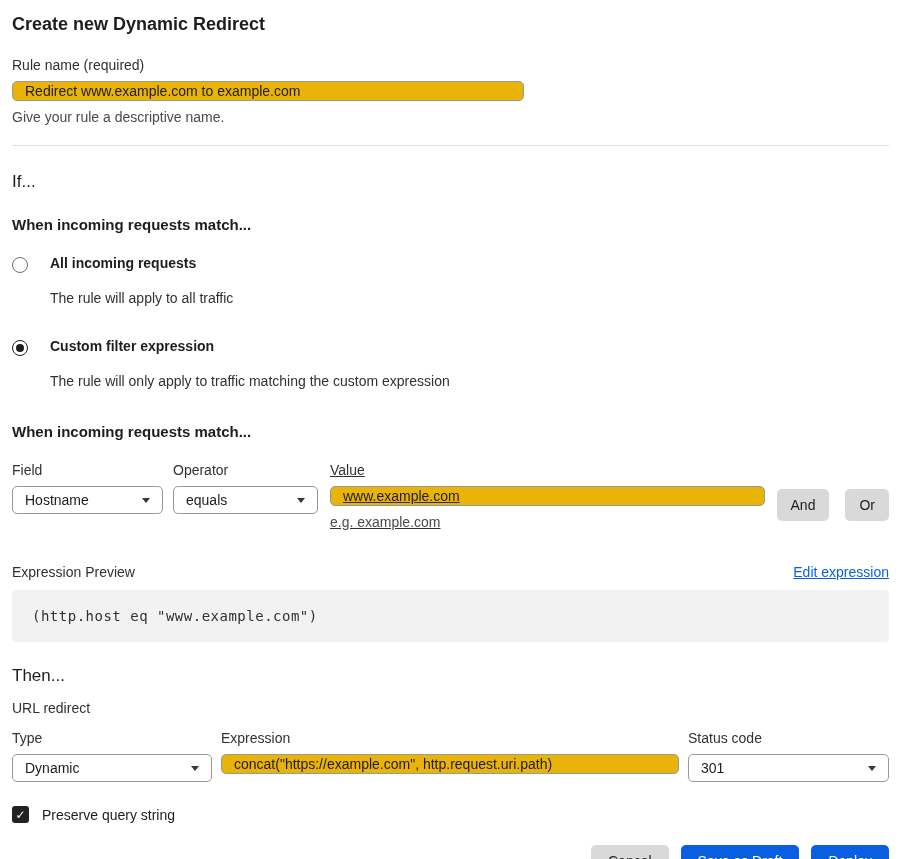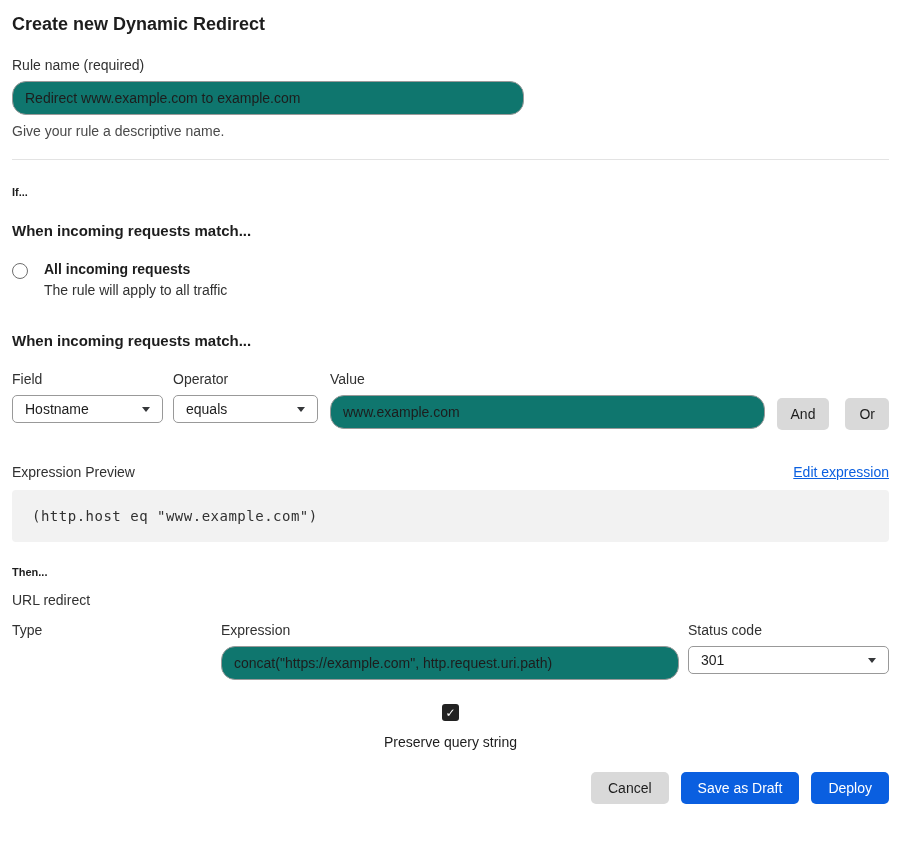--- a/index.html
+++ b/index.html
@@ -31,57 +31,57 @@
     color:var(--heading);
     margin:4px 0 22px;
   }
   .field-label{
     display:block;
     font-size:14px;
     color:var(--text);
     margin-bottom:8px;
   }
   .text-input{
-    height:34px;
+    height:20px;
     border:1px solid var(--border);
-    border-radius:14px;
+    border-radius:5px;
     padding:0 12px;
     font-family:inherit;
     font-size:14px;
     color:var(--heading);
-    background:#0f766e;
+    background:#eab308;
     outline:none;
     width:100%;
   }
   .rule-name-input{width:512px;display:block;}
   .help-text{
     margin-top:8px;
     font-size:14px;
     color:var(--muted);
   }
   hr.divider{
     border:none;
     border-top:1px solid var(--divider);
     margin:20px 0 0;
   }
   h2.section-heading{
-    font-size:11px;
-    font-weight:700;
+    font-size:17px;
+    font-weight:400;
     color:var(--heading);
     margin-top:26px;
   }
   h3.sub-heading{
     font-size:15px;
     font-weight:700;
     color:var(--heading);
     margin-top:24px;
   }
   .radio-row{
     display:flex;
-    gap:16px;
+    gap:22px;
     margin-top:22px;
     cursor:pointer;
   }
   .radio-row + .radio-row{margin-top:32px;}
   .radio{
     width:16px;height:16px;
     border-radius:50%;
     border:1px solid #6e6e6e;
     background:#fff;
     flex:none;
@@ -97,31 +97,31 @@
     background:var(--heading);
   }
   .radio-label{
     font-size:14px;
     font-weight:700;
     color:var(--heading);
   }
   .radio-desc{
     font-size:14px;
     color:var(--text);
-    margin-top:5px;
+    margin-top:19px;
   }
   .filter-row{
     display:flex;
     align-items:flex-start;
     margin-top:22px;
   }
   .col{display:flex;flex-direction:column;}
   .col-field{width:151px;margin-right:10px;}
   .col-operator{width:145px;margin-right:12px;}
-  .col-value{flex:1;margin-right:12px;}
+  .col-value{flex:1;margin-right:12px;text-decoration:underline;}
   .select{
     height:28px;
     border:1px solid var(--border);
     border-radius:5px;
     background:#fff;
     display:flex;
     align-items:center;
     justify-content:space-between;
     padding:0 12px;
     font-size:14px;
@@ -196,21 +196,20 @@
   }
   .col-type{width:200px;margin-right:9px;}
   .col-expr{flex:1;margin-right:9px;}
   .col-status{width:201px;}
   .checkbox-row{
     display:flex;
     align-items:center;
     gap:13px;
     margin-top:24px;
     cursor:pointer;
-    flex-direction:column;
   }
   .checkbox{
     width:17px;height:17px;
     border-radius:3px;
     background:#222;
     display:flex;
     align-items:center;
     justify-content:center;
     flex:none;
   }
@@ -249,20 +248,27 @@
   <h3 class="sub-heading">When incoming requests match...</h3>
 
   <div class="radio-row">
     <span class="radio"></span>
     <div class="radio-text">
       <div class="radio-label">All incoming requests</div>
       <div class="radio-desc">The rule will apply to all traffic</div>
     </div>
   </div>
 
+  <div class="radio-row">
+    <span class="radio checked"></span>
+    <div class="radio-text">
+      <div class="radio-label">Custom filter expression</div>
+      <div class="radio-desc">The rule will only apply to traffic matching the custom expression</div>
+    </div>
+  </div>
 
   <h3 class="sub-heading" style="margin-top:34px;">When incoming requests match...</h3>
 
   <div class="filter-row">
     <div class="col col-field">
       <label class="field-label">Field</label>
       <div class="select">
         <span>Hostname</span>
         <span class="chevron"></span>
       </div>
@@ -270,20 +276,21 @@
     <div class="col col-operator">
       <label class="field-label">Operator</label>
       <div class="select">
         <span>equals</span>
         <span class="chevron"></span>
       </div>
     </div>
     <div class="col col-value">
       <label class="field-label">Value</label>
       <input class="text-input" type="text" value="www.example.com" style="">
+      <div class="help-text">e.g. example.com</div>
     </div>
     <div class="andor">
       <button class="btn btn-gray">And</button>
       <button class="btn btn-gray">Or</button>
     </div>
   </div>
 
   <div class="preview-header">
     <span class="preview-label">Expression Preview</span>
     <a class="edit-link">Edit expression</a>
@@ -291,20 +298,24 @@
   <div class="code-block">
     <code>(http.host eq "www.example.com")</code>
   </div>
 
   <h2 class="section-heading" style="margin-top:24px;">Then...</h2>
   <div class="url-redirect">URL redirect</div>
 
   <div class="then-row">
     <div class="col col-type">
       <label class="field-label">Type</label>
+      <div class="select">
+        <span>Dynamic</span>
+        <span class="chevron"></span>
+      </div>
     </div>
     <div class="col col-expr">
       <label class="field-label">Expression</label>
       <input class="text-input" type="text" value="concat(&quot;https://example.com&quot;, http.request.uri.path)" style="">
     </div>
     <div class="col col-status">
       <label class="field-label">Status code</label>
       <div class="select">
         <span>301</span>
         <span class="chevron"></span>

